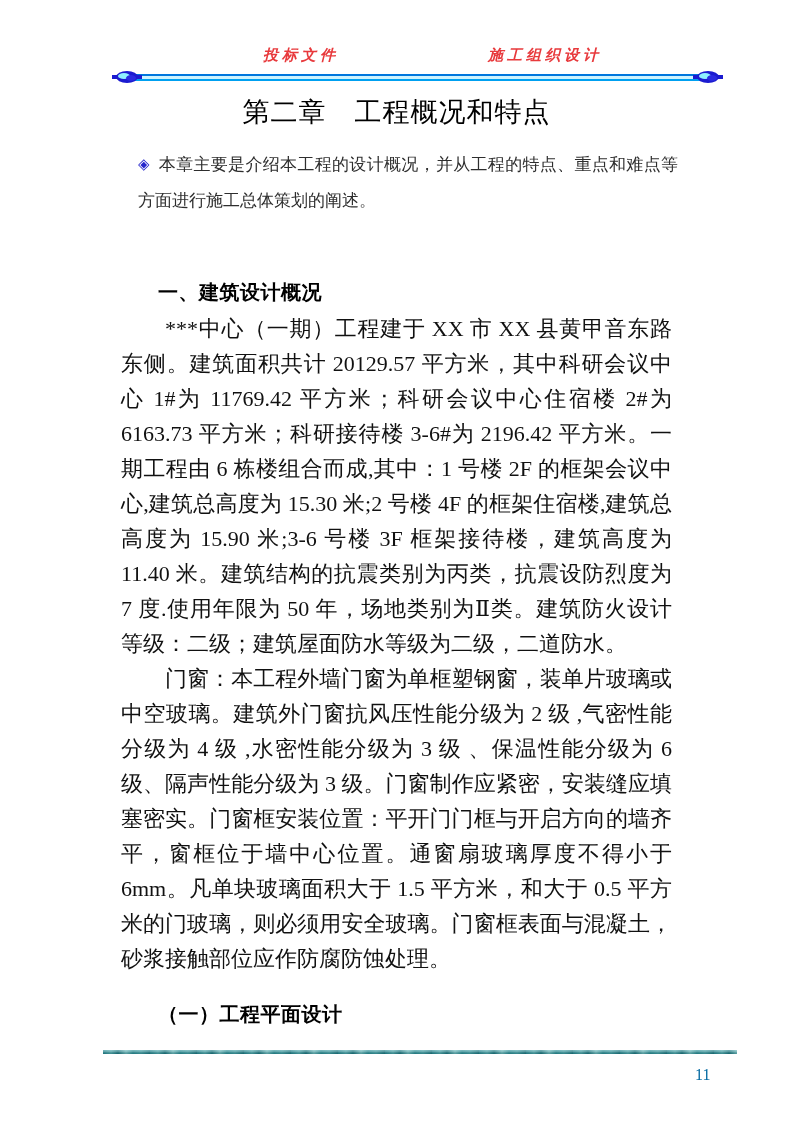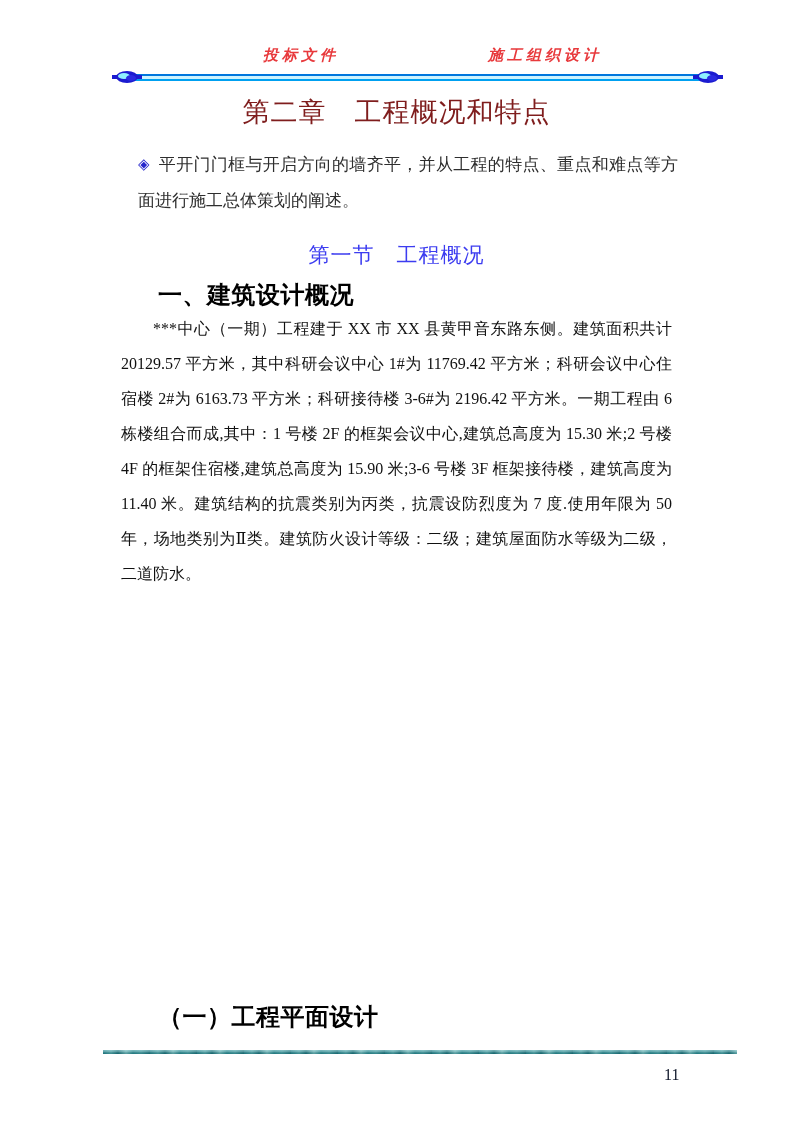--- a/index.html
+++ b/index.html
@@ -30,21 +30,21 @@
   }
   .knot{position:absolute;top:0;width:30px;height:14px;}
   .knot-left{left:-2px;}
   .knot-right{right:-2px;}
   
   .chapter-title{
     position:absolute;top:94px;left:0;width:100%;
     text-align:center;
     font-family:"Liberation Sans","DejaVu Sans",sans-serif;
     font-size:27px;font-weight:500;
-    color:#7f1d1d;letter-spacing:1px;
+    color:#000000;letter-spacing:1px;
   }
   .section-title{
     position:absolute;top:241px;left:0;width:100%;
     text-align:center;
     font-family:"Liberation Sans","DejaVu Sans",sans-serif;
     font-size:21px;font-weight:500;
     color:#3c3cf0;letter-spacing:1px;
   }
   
   .intro{
@@ -53,42 +53,42 @@
     font-size:17px;line-height:36px;
     color:#2e2e2e;text-align:justify;
   }
   .bullet{
     color:#2626cc;font-size:15px;margin-right:9px;
     position:relative;top:-1px;
   }
   
   .sub-heading{
     position:absolute;left:158px;
-    font-size:24px;font-weight:bold;color:#000;
+    font-size:20px;font-weight:bold;color:#000;
     letter-spacing:0.5px;white-space:nowrap;
   }
   .sub-heading-1{top:279px;}
   .sub-heading-2{top:1001px;text-align:right;}
   
   .body-text{
     position:absolute;top:311px;left:121px;width:551px;
-    font-size:16px;line-height:35px;
+    font-size:22px;line-height:35px;
     text-align:justify;color:#111;
   }
   .body-text p{margin:0;text-indent:2em;}
   
   .footer-rule{
     position:absolute;top:1050px;left:103px;width:634px;height:4px;
     background-image:
       linear-gradient(180deg, rgba(255,255,255,.35) 0 1px, rgba(0,0,0,.12) 3px 4px),
       repeating-linear-gradient(90deg,#25858e 0px,#4aa3a8 8px,#1d7780 15px,#67b5b8 23px,#2a8c93 30px,#3f9ba1 38px,#1d7780 47px);
   }
   .page-number{
-    position:absolute;top:1066px;left:664px;
-    font-size:16px;color:#0f172a;
+    position:absolute;top:1066px;left:695px;
+    font-size:16px;color:#0369a1;
   }
 </style>
 </head>
 <body>
 
 <div class="page">
 
   <span class="hdr-label hdr-left">投标文件</span>
   <span class="hdr-label hdr-right">施工组织设计</span>
 
@@ -103,28 +103,28 @@
     <svg class="knot knot-right" viewBox="0 0 30 14" xmlns="http://www.w3.org/2000/svg">
       <rect x="0" y="5" width="30" height="4" fill="#1b1bd0"></rect>
       <ellipse cx="15" cy="7" rx="11" ry="6" fill="#1b1bd0"></ellipse>
       <ellipse cx="12" cy="6" rx="6" ry="3" fill="#8ff0ff"></ellipse>
       <ellipse cx="19" cy="8" rx="5" ry="3" fill="#2a2ae0"></ellipse>
     </svg>
   </div>
 
   <div class="chapter-title">第二章　工程概况和特点</div>
 
-  <div class="intro"><span class="bullet">◈</span><span>平开门门框与开启方向的墙齐平，并从工程的特点、重点和难点等方面进行施工总体策划的阐述。</span></div>
+  <div class="intro"><span class="bullet">◈</span><span>本章主要是介绍本工程的设计概况，并从工程的特点、重点和难点等方面进行施工总体策划的阐述。</span></div>
 
-  <div class="section-title">第一节　工程概况</div>
 
   <div class="sub-heading sub-heading-1">一、建筑设计概况</div>
 
   <div class="body-text">
     <p>***中心（一期）工程建于 XX 市 XX 县黄甲音东路东侧。建筑面积共计 20129.57 平方米，其中科研会议中心 1#为 11769.42 平方米；科研会议中心住宿楼 2#为 6163.73 平方米；科研接待楼 3-6#为 2196.42 平方米。一期工程由 6 栋楼组合而成,其中：1 号楼 2F 的框架会议中心,建筑总高度为 15.30 米;2 号楼 4F 的框架住宿楼,建筑总高度为 15.90 米;3-6 号楼 3F 框架接待楼，建筑高度为 11.40 米。建筑结构的抗震类别为丙类，抗震设防烈度为 7 度.使用年限为 50 年，场地类别为Ⅱ类。建筑防火设计等级：二级；建筑屋面防水等级为二级，二道防水。</p>
+    <p>门窗：本工程外墙门窗为单框塑钢窗，装单片玻璃或中空玻璃。建筑外门窗抗风压性能分级为 2 级 ,气密性能分级为 4 级 ,水密性能分级为 3 级 、保温性能分级为 6 级、隔声性能分级为 3 级。门窗制作应紧密，安装缝应填塞密实。门窗框安装位置：平开门门框与开启方向的墙齐平，窗框位于墙中心位置。通窗扇玻璃厚度不得小于 6mm。凡单块玻璃面积大于 1.5 平方米，和大于 0.5 平方米的门玻璃，则必须用安全玻璃。门窗框表面与混凝土，砂浆接触部位应作防腐防蚀处理。</p>
   </div>
 
   <div class="sub-heading sub-heading-2">（一）工程平面设计</div>
 
   <div class="footer-rule"></div>
   <div class="page-number">11</div>
 
 </div>
 
 </body></html>

